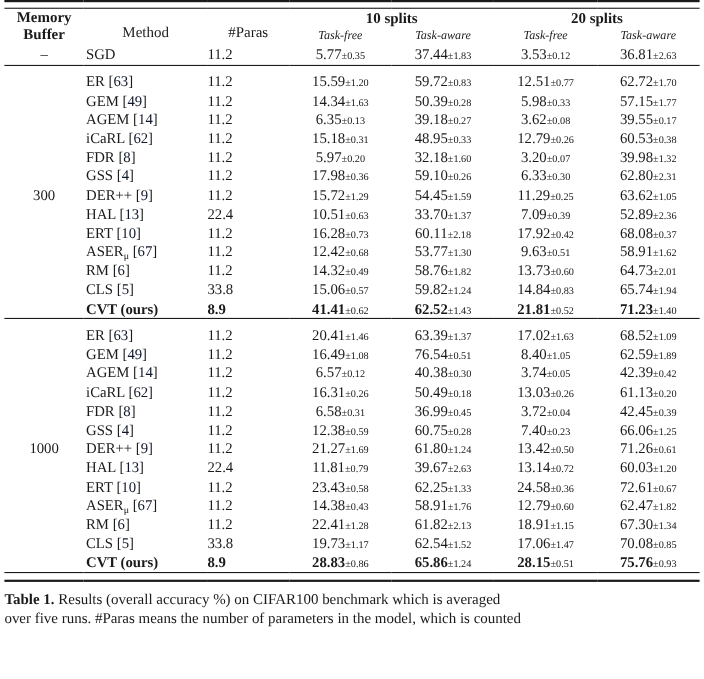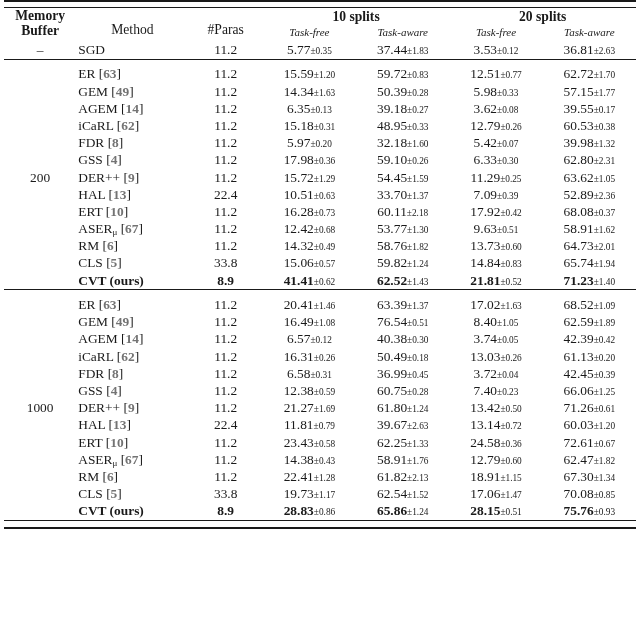--- a/index.html
+++ b/index.html
@@ -86,30 +86,29 @@
     width: 72px;
     text-align: center;
   }
   td.c-method {
     width: 112px;
     text-align: left;
     padding-left: 2px;
   }
   td.c-paras {
     width: 74px;
-    text-align: center;
+    text-align: left;
   }
   td.c-val {
     width: 93px;
     text-align: center;
     white-space: nowrap;
   }
   .cite {
-    color: #737373;
-    font-weight: bold;
+    color: #0f172a;
   }
   .cite-br {
     color: #1a1a1a;
   }
   .sub {
     font-size: 9px;
     vertical-align: baseline;
     position: relative;
     top: 2px;
   }
@@ -186,21 +185,21 @@
           <td class="c-paras">11.2</td>
           <td class="c-val"><span>5.77</span><span class="pm">±0.35</span></td>
           <td class="c-val"><span>37.44</span><span class="pm">±1.83</span></td>
           <td class="c-val"><span>3.53</span><span class="pm">±0.12</span></td>
           <td class="c-val"><span>36.81</span><span class="pm">±2.63</span></td>
         </tr>
         <tr>
           <td colspan="7" class="rule-mid" style="height: 5px; font-size: 0px; line-height: 0;"></td>
         </tr>
         <tr>
-          <td class="c-buffer" rowspan="13"><span class="buffer-label">200</span></td>
+          <td class="c-buffer" rowspan="13"><span class="buffer-label">300</span></td>
           <td class="c-method"><span>ER</span> <span class="cite-br">[</span><span class="cite">63</span><span class="cite-br">]</span></td>
           <td class="c-paras">11.2</td>
           <td class="c-val"><span>15.59</span><span class="pm">±1.20</span></td>
           <td class="c-val"><span>59.72</span><span class="pm">±0.83</span></td>
           <td class="c-val"><span>12.51</span><span class="pm">±0.77</span></td>
           <td class="c-val"><span>62.72</span><span class="pm">±1.70</span></td>
         </tr>
         <tr>
           <td class="c-method"><span>GEM</span> <span class="cite-br">[</span><span class="cite">49</span><span class="cite-br">]</span></td>
           <td class="c-paras">11.2</td>
@@ -223,21 +222,21 @@
           <td class="c-val"><span>15.18</span><span class="pm">±0.31</span></td>
           <td class="c-val"><span>48.95</span><span class="pm">±0.33</span></td>
           <td class="c-val"><span>12.79</span><span class="pm">±0.26</span></td>
           <td class="c-val"><span>60.53</span><span class="pm">±0.38</span></td>
         </tr>
         <tr>
           <td class="c-method"><span>FDR</span> <span class="cite-br">[</span><span class="cite">8</span><span class="cite-br">]</span></td>
           <td class="c-paras">11.2</td>
           <td class="c-val"><span>5.97</span><span class="pm">±0.20</span></td>
           <td class="c-val"><span>32.18</span><span class="pm">±1.60</span></td>
-          <td class="c-val"><span>5.42</span><span class="pm">±0.07</span></td>
+          <td class="c-val"><span>3.20</span><span class="pm">±0.07</span></td>
           <td class="c-val"><span>39.98</span><span class="pm">±1.32</span></td>
         </tr>
         <tr>
           <td class="c-method"><span>GSS</span> <span class="cite-br">[</span><span class="cite">4</span><span class="cite-br">]</span></td>
           <td class="c-paras">11.2</td>
           <td class="c-val"><span>17.98</span><span class="pm">±0.36</span></td>
           <td class="c-val"><span>59.10</span><span class="pm">±0.26</span></td>
           <td class="c-val"><span>6.33</span><span class="pm">±0.30</span></td>
           <td class="c-val"><span>62.80</span><span class="pm">±2.31</span></td>
         </tr>
@@ -405,14 +404,19 @@
           <td class="c-val"><span>28.15</span><span class="pm">±0.51</span></td>
           <td class="c-val"><span>75.76</span><span class="pm">±0.93</span></td>
         </tr>
         <tr>
           <td colspan="7" class="rule-bottom"></td>
         </tr>
       </tbody>
 
   </table>
 
+  <div id="caption">
+    <span class="cap-head">Table 1.</span>
+    <span>Results (overall accuracy %) on CIFAR100 benchmark which is averaged</span>
+    <span class="cap-line2">over five runs. #Paras means the number of parameters in the model, which is counted</span>
+  </div>
 
 </div>
 
 </body></html>

